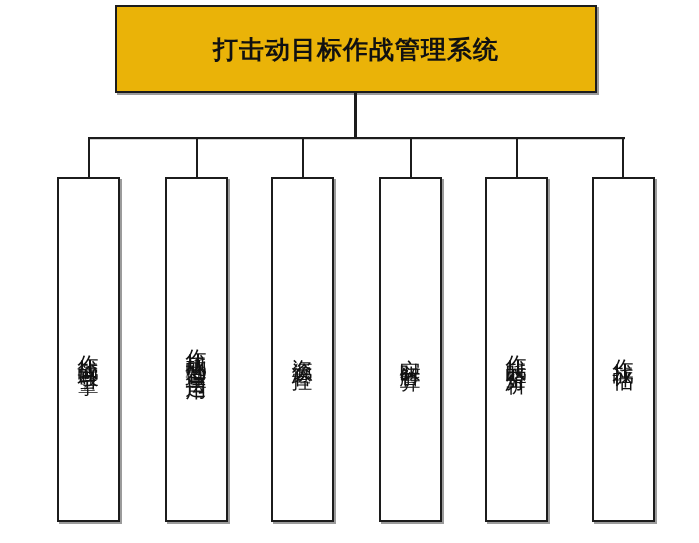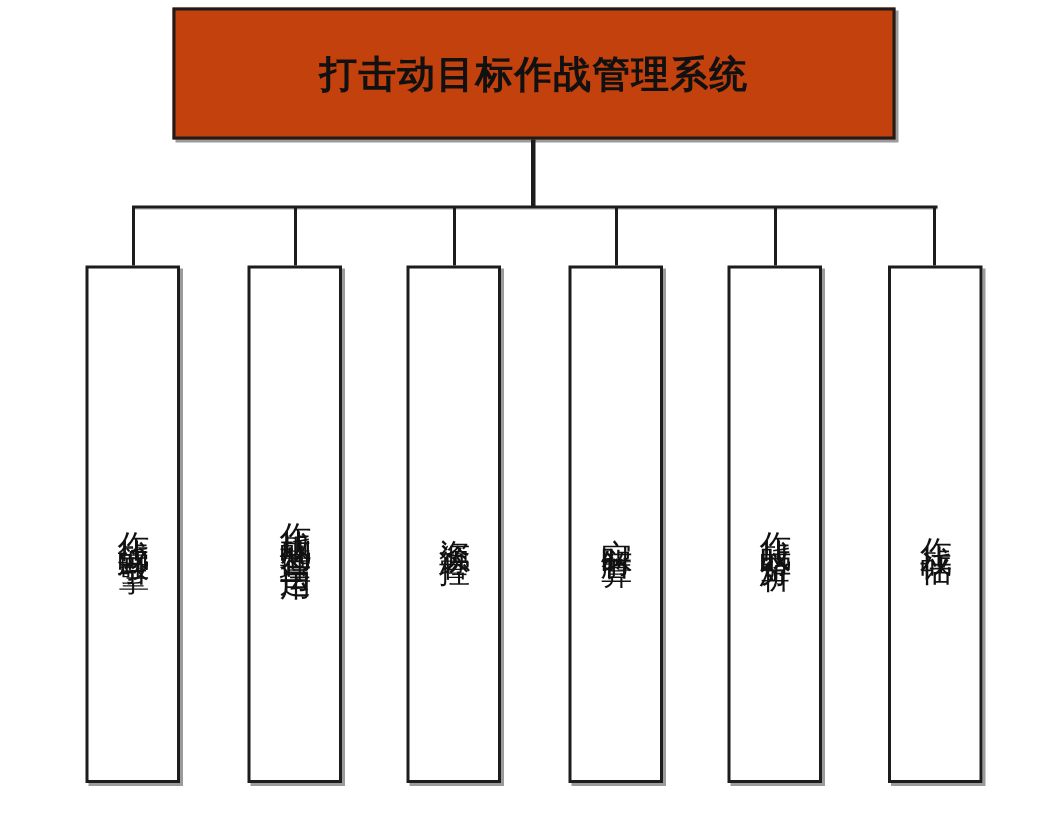--- a/index.html
+++ b/index.html
@@ -17,21 +17,21 @@
   }
   
   .root-box {
     position: absolute;
     left: 115px;
     top: 5px;
     width: 482px;
     height: 88px;
     box-sizing: border-box;
     border: 2.5px solid #1c1c1c;
-    background: #c2410c;
+    background: #eab308;
     box-shadow: 2px 2px 0 #9b9b9b;
     display: flex;
     align-items: center;
     justify-content: center;
   }
   .root-label {
     font-size: 25px;
     font-weight: bold;
     color: #111111;
     letter-spacing: 1px;

